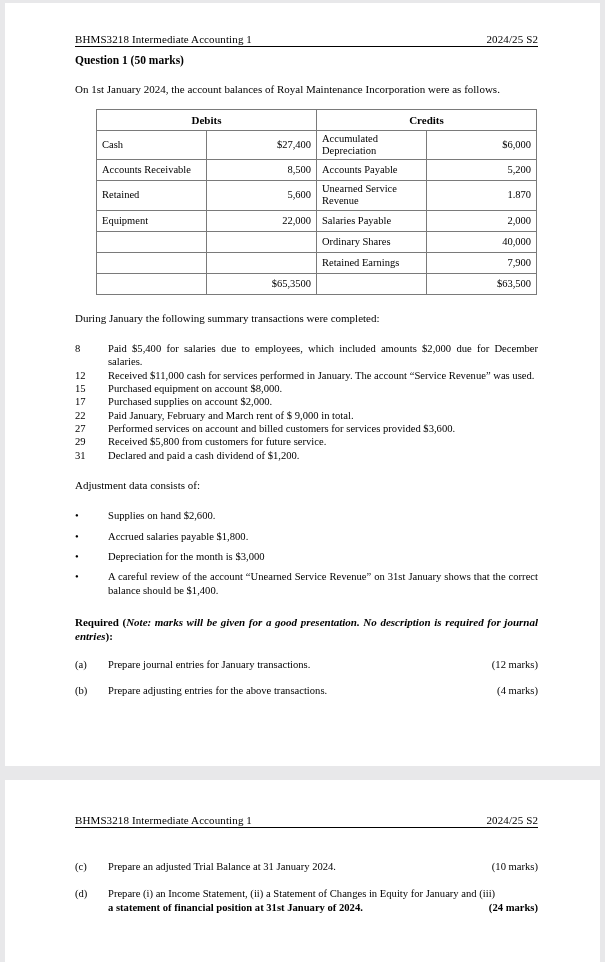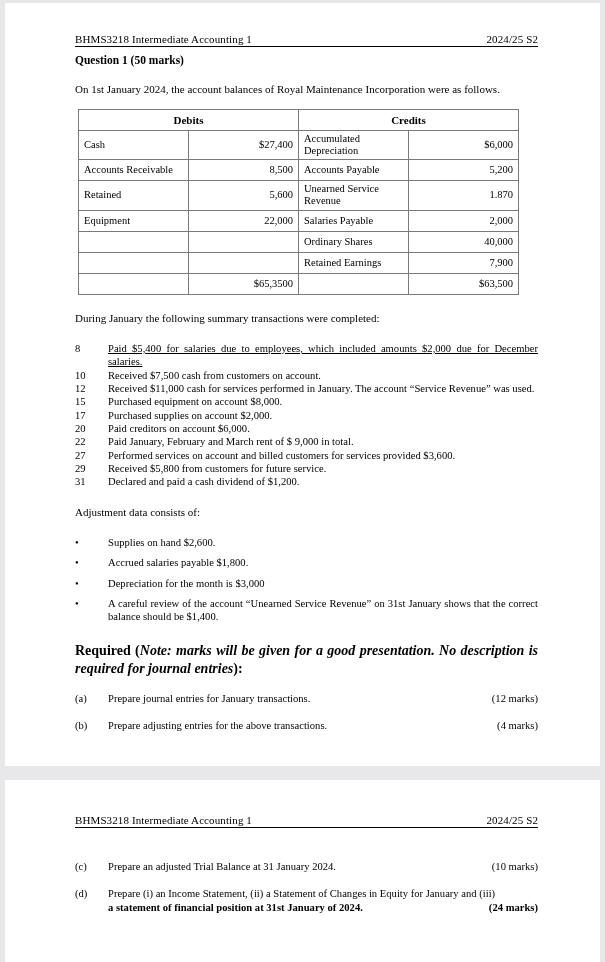--- a/index.html
+++ b/index.html
@@ -55,21 +55,21 @@
     font-size: 11px;
     margin-top: 16px;
     line-height: 1.3;
   }
 
   
   table.balances {
     border-collapse: collapse;
     width: 441px;
     margin-top: 13px;
-    margin-left: 3px;
+    margin-left: 21px;
     font-size: 10.5px;
     table-layout: fixed;
     padding-left: 12px;
   }
   table.balances td, table.balances th {
     border: 1px solid #7a7a7a;
     padding: 2px 5px 2px 5px;
     height: 16px;
     line-height: 1.15;
     font-weight: normal;
@@ -96,40 +96,40 @@
     display: flex;
     font-size: 10.6px;
     line-height: 1.26;
     margin-bottom: 0px;
   }
   .txn-day {
     width: 33px;
     flex: 0 0 33px;
   }
   .txn-text { flex: 1 1 auto; }
-  .txn-text.justify { text-align: justify; text-decoration: underline; }
+  .txn-text.justify { text-align: justify; }
 
   
   .bullets { margin-top: 17px; }
   .bullet-row {
     display: flex;
     font-size: 10.6px;
     line-height: 1.26;
     margin-bottom: 7px;
   }
   .bullet-mark {
     width: 33px;
     flex: 0 0 33px;
   }
   .bullet-text { flex: 1 1 auto; }
   .bullet-text.justify { text-align: justify; }
 
   
   .required {
-    font-size: 14px;
+    font-size: 11px;
     font-weight: bold;
     margin-top: 18px;
     line-height: 1.3;
     text-align: justify;
   }
   .required em { font-style: italic; font-weight: bold; }
 
   
   .req-items { margin-top: 14px; }
   .req-row {
@@ -219,38 +219,30 @@
     </table>
 
     <div class="para">During January the following summary transactions were completed:</div>
 
     <div class="txn-list">
       <div class="txn-row">
         <span class="txn-day">8</span>
         <span class="txn-text justify">Paid $5,400 for salaries due to employees, which included amounts $2,000 due for December salaries.</span>
       </div>
       <div class="txn-row">
-        <span class="txn-day">10</span>
-        <span class="txn-text">Received $7,500 cash from customers on account.</span>
-      </div>
-      <div class="txn-row">
         <span class="txn-day">12</span>
         <span class="txn-text">Received $11,000 cash for services performed in January. The account “Service Revenue” was used.</span>
       </div>
       <div class="txn-row">
         <span class="txn-day">15</span>
         <span class="txn-text">Purchased equipment on account $8,000.</span>
       </div>
       <div class="txn-row">
         <span class="txn-day">17</span>
         <span class="txn-text">Purchased supplies on account $2,000.</span>
-      </div>
-      <div class="txn-row">
-        <span class="txn-day">20</span>
-        <span class="txn-text">Paid creditors on account $6,000.</span>
       </div>
       <div class="txn-row">
         <span class="txn-day">22</span>
         <span class="txn-text">Paid January, February and March rent of $ 9,000 in total.</span>
       </div>
       <div class="txn-row">
         <span class="txn-day">27</span>
         <span class="txn-text">Performed services on account and billed customers for services provided $3,600.</span>
       </div>
       <div class="txn-row">

